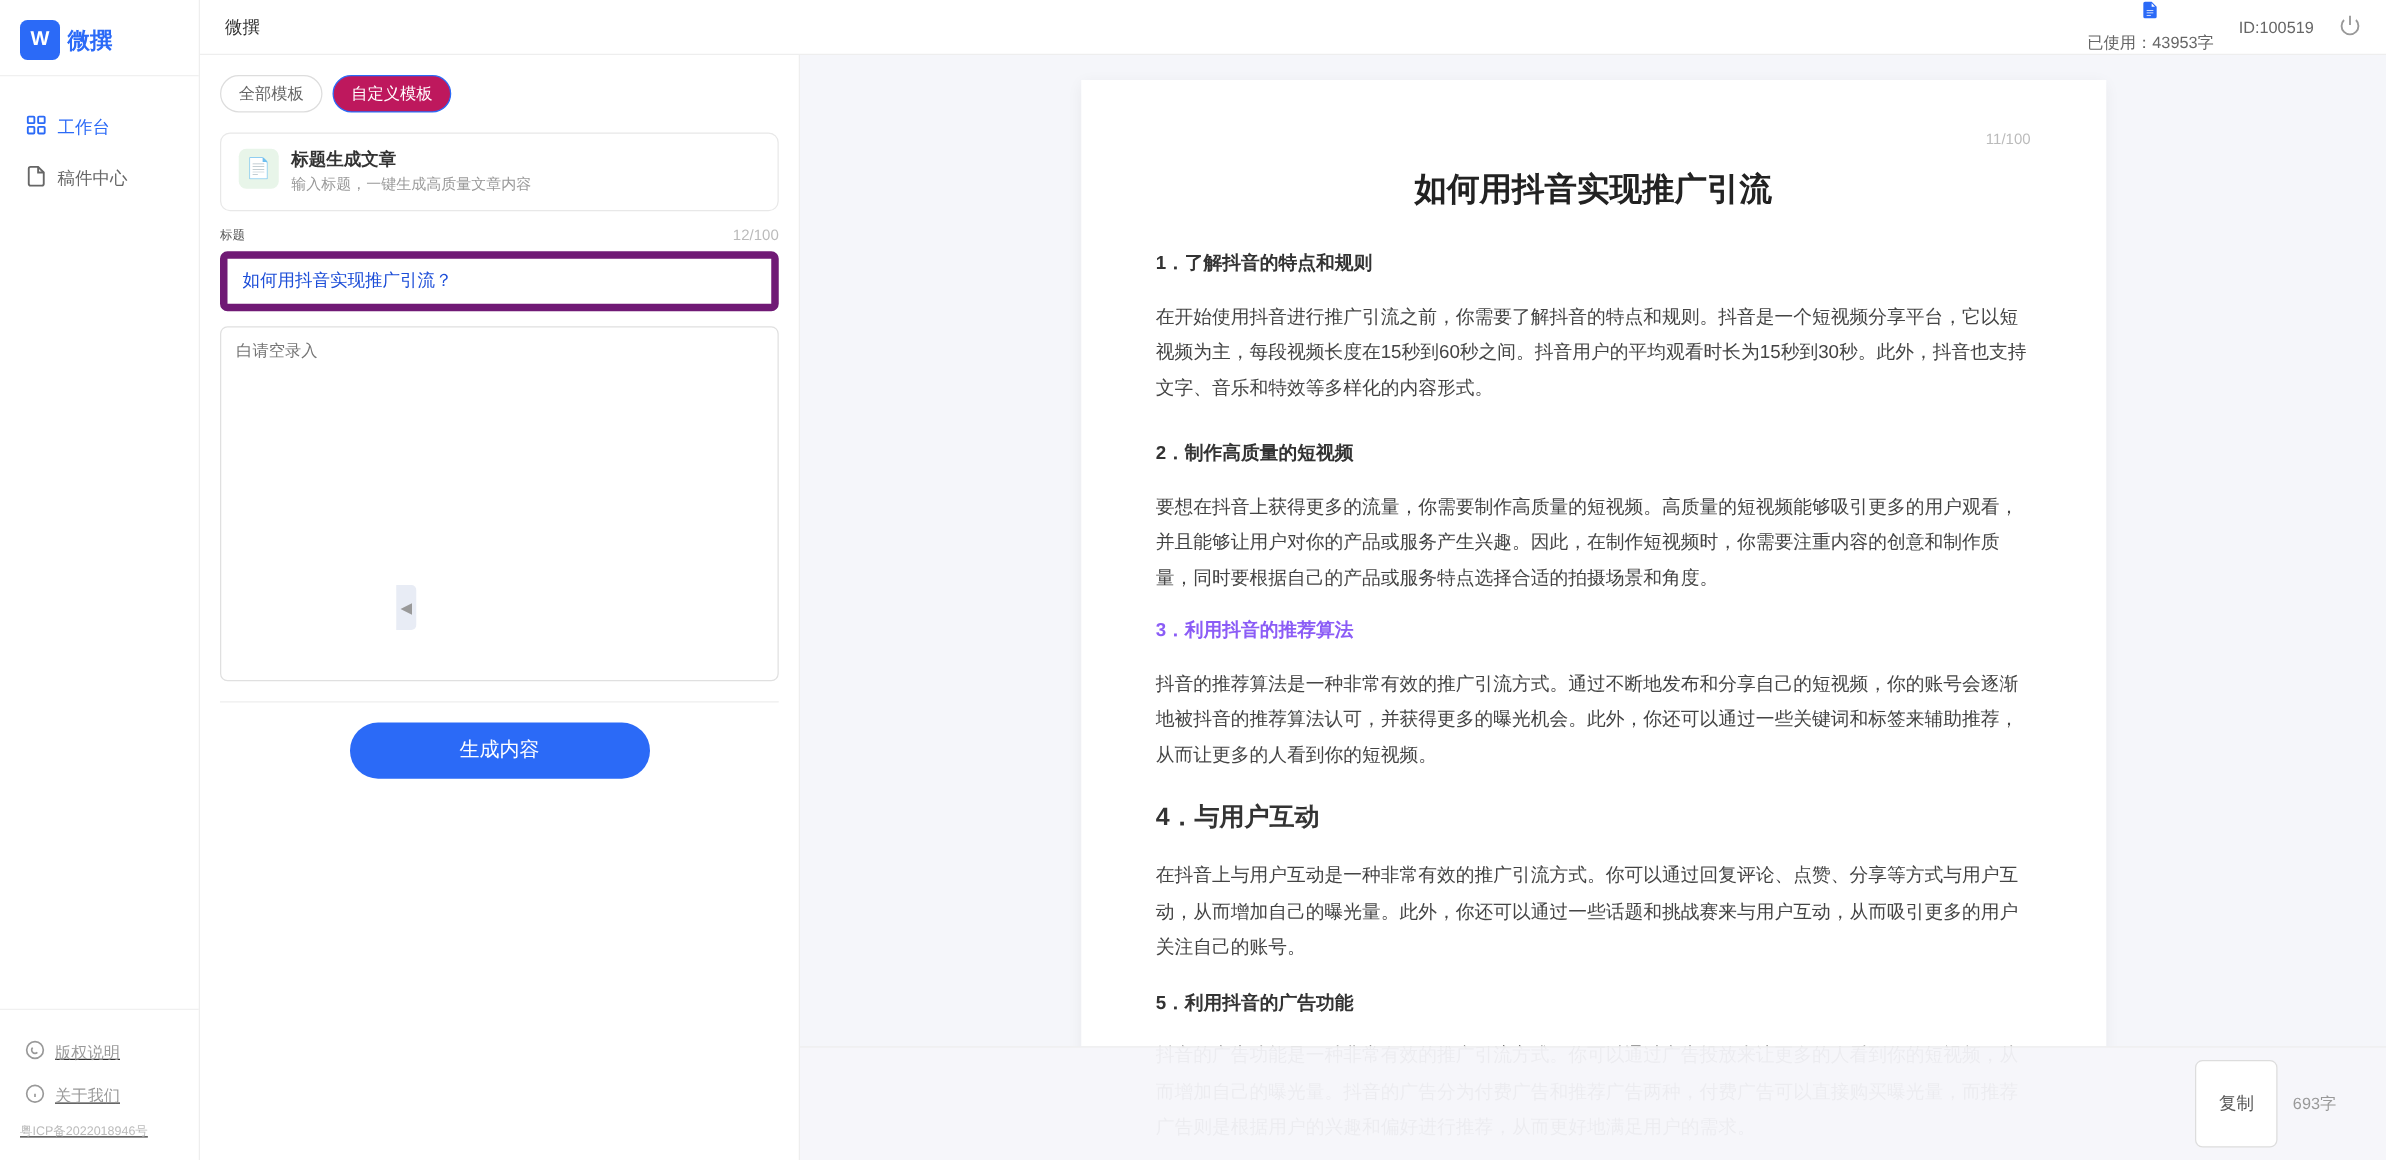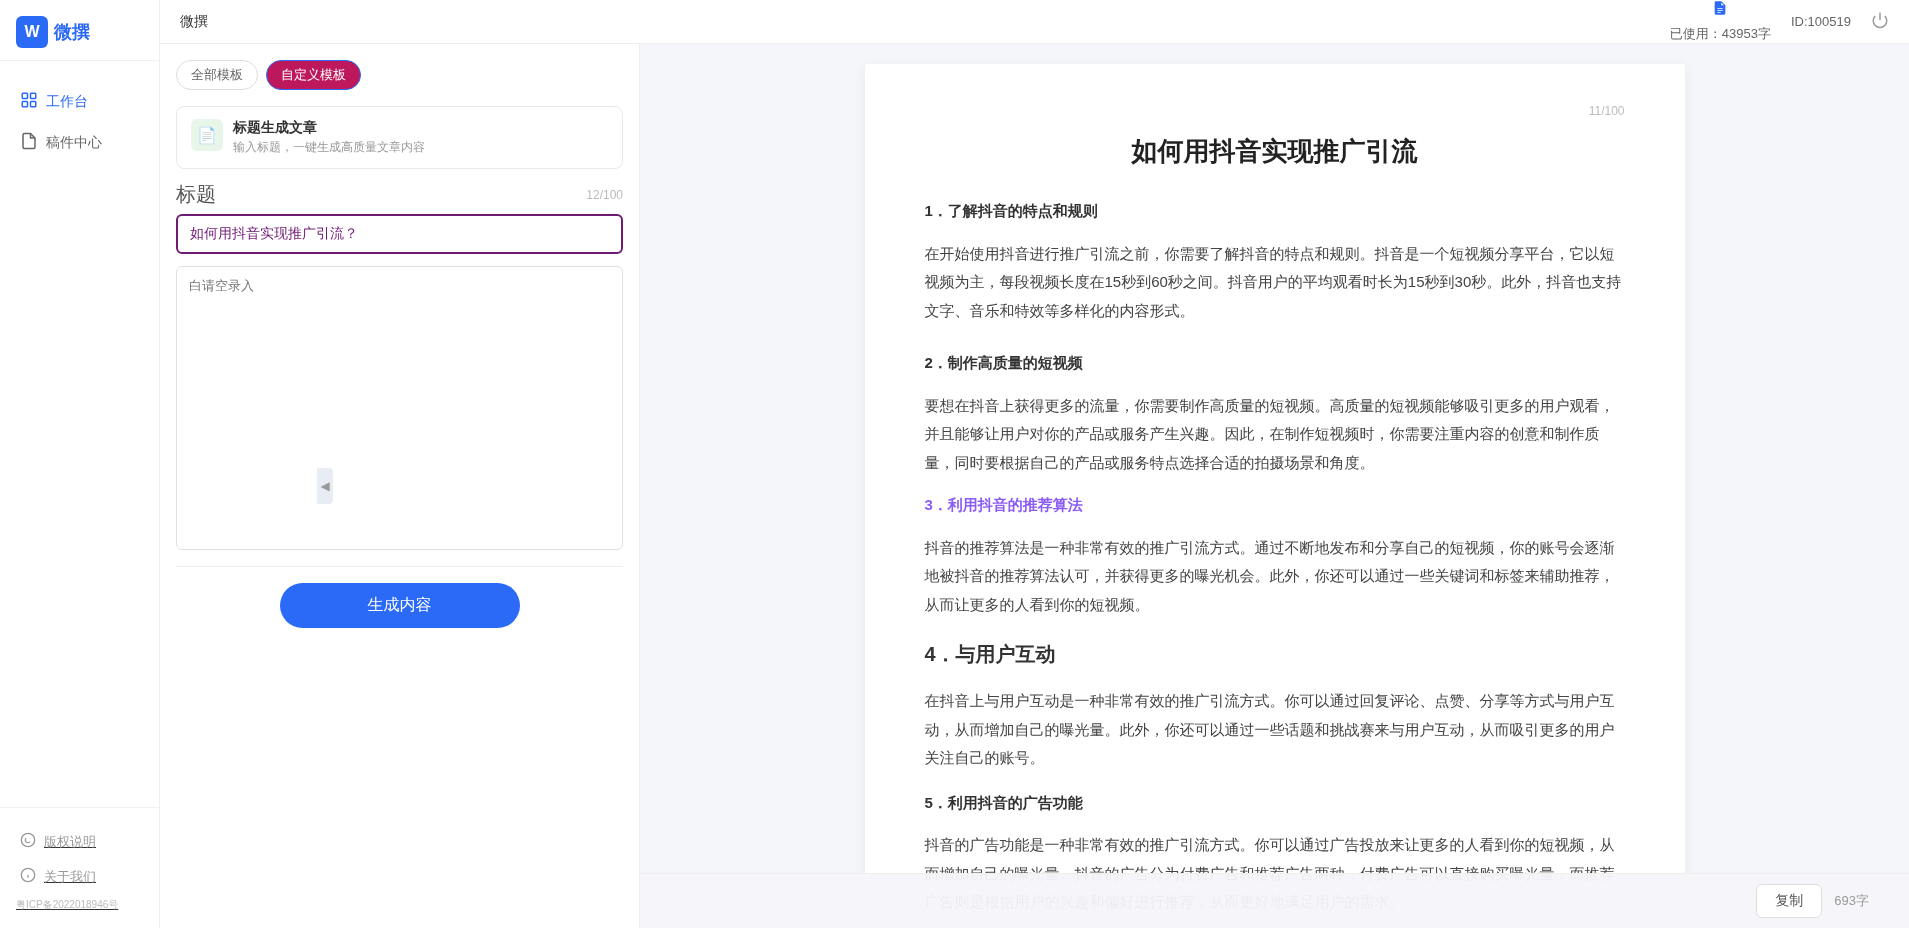--- a/index.html
+++ b/index.html
@@ -90,25 +90,25 @@
     .template-icon {
       width: 32px; height: 32px; background: #e8f5e9; border-radius: 6px;
       display: flex; align-items: center; justify-content: center;
       color: #4caf50; font-size: 16px; flex-shrink: 0;
     }
     .template-info .template-name { font-size: 14px; font-weight: 600; color: #333; margin-bottom: 2px; }
     .template-info .template-desc { font-size: 12px; color: #999; }
 
     .form-section { display: flex; flex-direction: column; gap: 6px; }
     .form-label-row { display: flex; justify-content: space-between; align-items: center; }
-    .form-label { font-size: 20px; color: #555; font-weight: 500; }
+    .form-label { font-size: 10px; color: #555; font-weight: 500; }
     .form-counter { font-size: 12px; color: #bbb; }
     .form-input {
-      width: 100%; border: 2px solid #701a75; border-radius: 6px;
-      padding: 10px 12px; font-size: 14px; color: #701a75; resize: none;
+      width: 100%; border: 6px solid #701a75; border-radius: 6px;
+      padding: 10px 12px; font-size: 14px; color: #1d4ed8; resize: none;
       outline: none; font-family: inherit;
     }
     .form-textarea {
       width: 100%; border: 1px solid #e0e0e0; border-radius: 6px;
       padding: 10px 12px; font-size: 13px; color: #bbb; resize: none;
       outline: none; font-family: inherit; height: 284px;
     }
     .form-separator { border: none; border-top: 1px solid #eee; margin: 4px 0; }
     .generate-btn {
       background: #2b6af7; color: #fff; border: none; border-radius: 24px;
@@ -140,21 +140,21 @@
     .article-body p { margin-bottom: 14px; }
 
     .right-panel-footer {
       position: sticky; bottom: 0; right: 0;
       display: flex; justify-content: flex-end; align-items: center;
       gap: 12px; padding: 10px 40px;
       background: rgba(245,246,250,0.95);
       border-top: 1px solid #eee;
     }
     .copy-btn {
-      padding: 7px 18px; background: #fff; border: 1px solid #ddd;
+      padding: 25px 18px; background: #fff; border: 1px solid #ddd;
       border-radius: 6px; cursor: pointer; font-size: 14px; color: #555;
       font-family: inherit;
     }
     .word-count { font-size: 13px; color: #999; }
   </style>
 </head>
 <body>
 
 <div class="sidebar">
   <div class="sidebar-logo">

